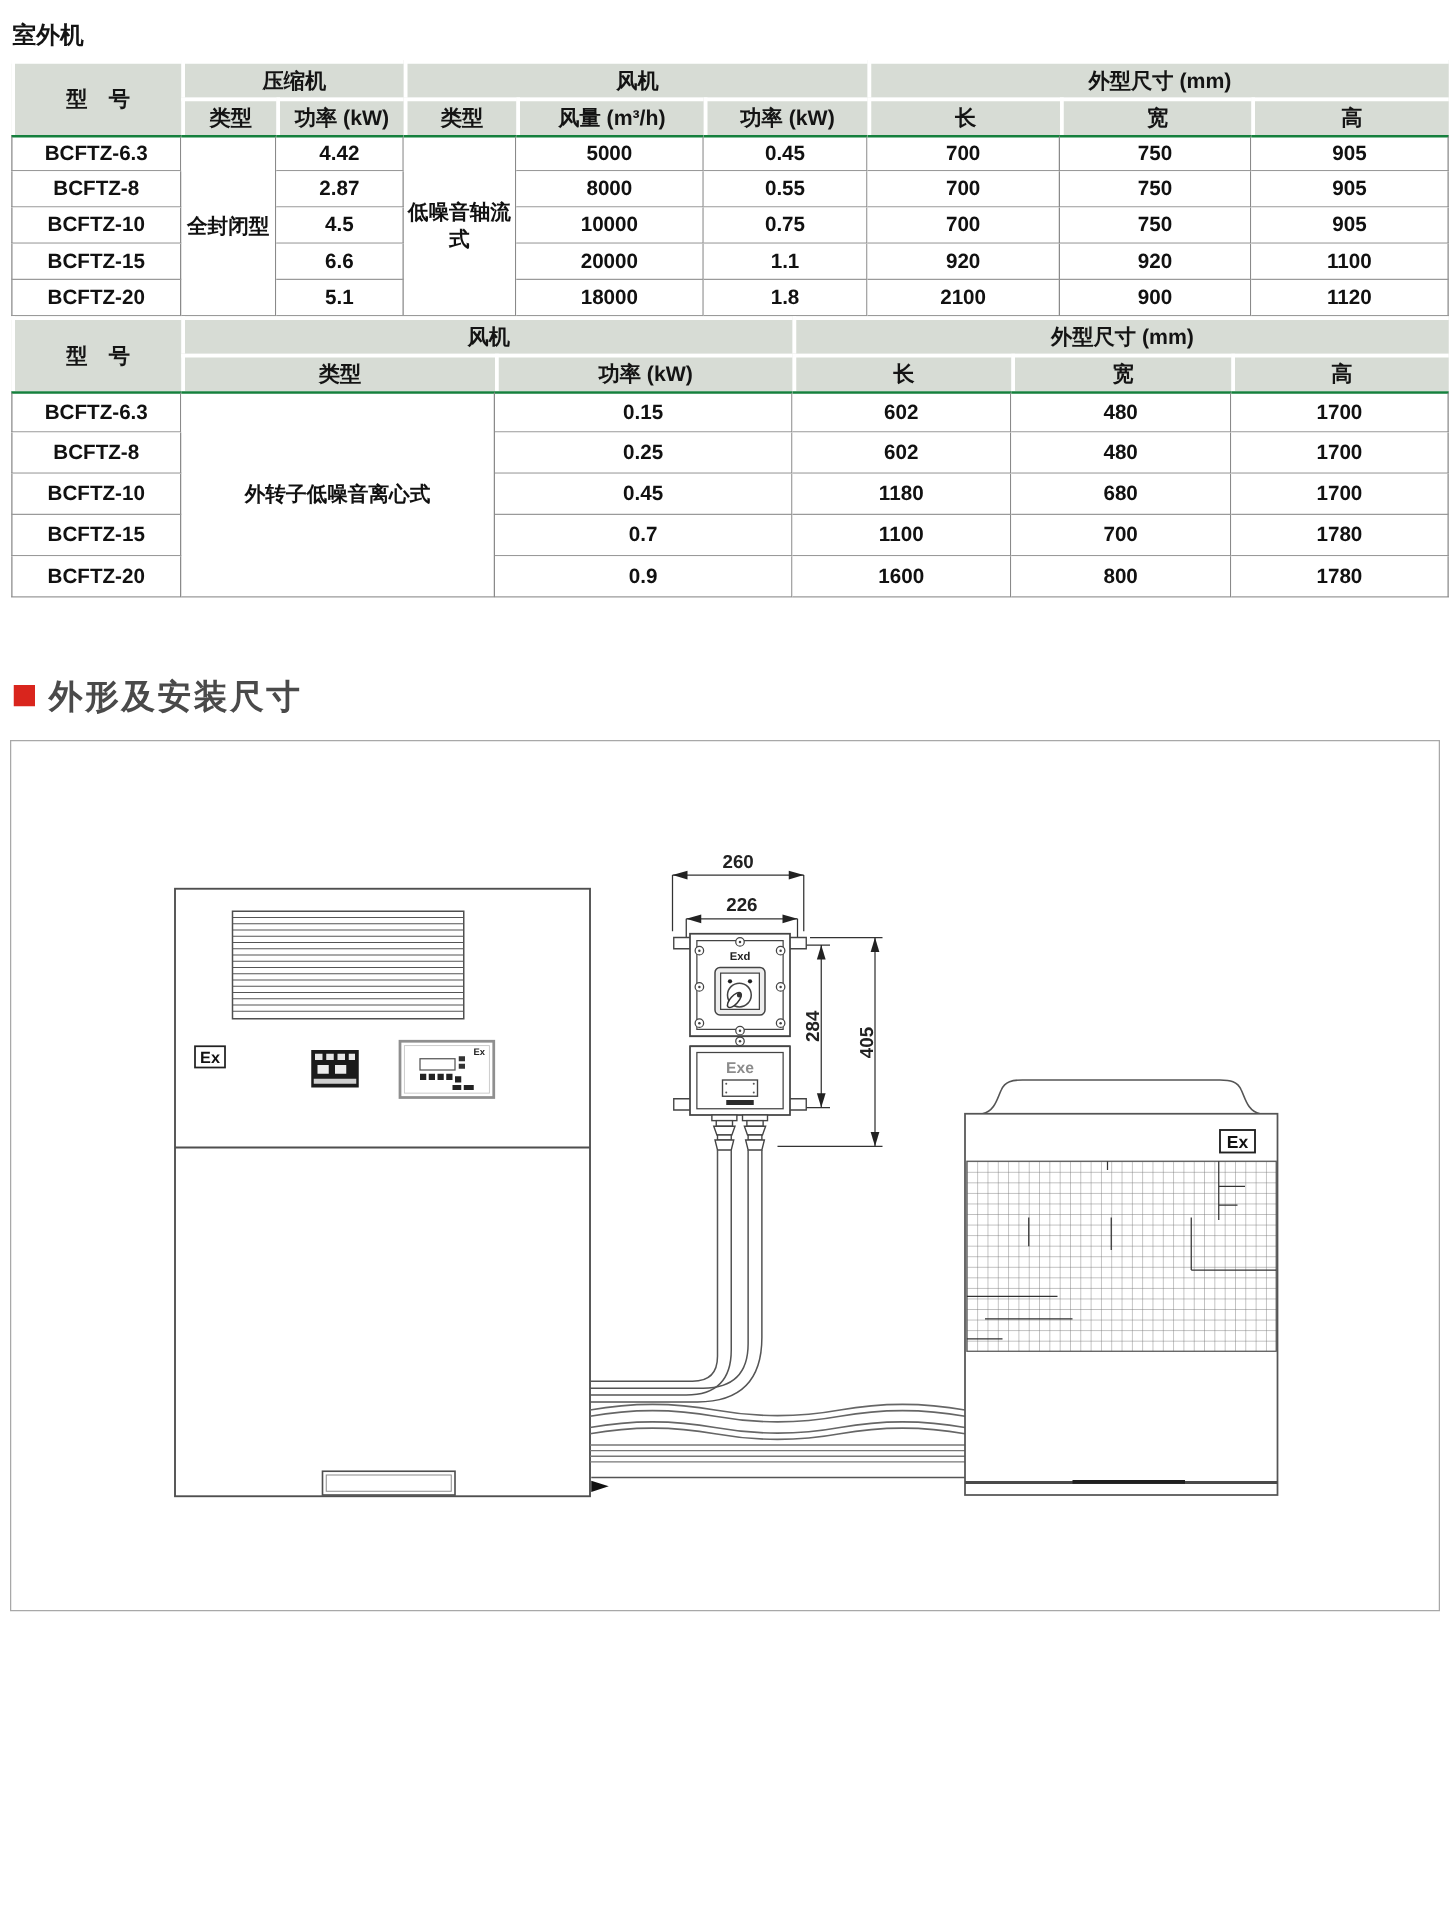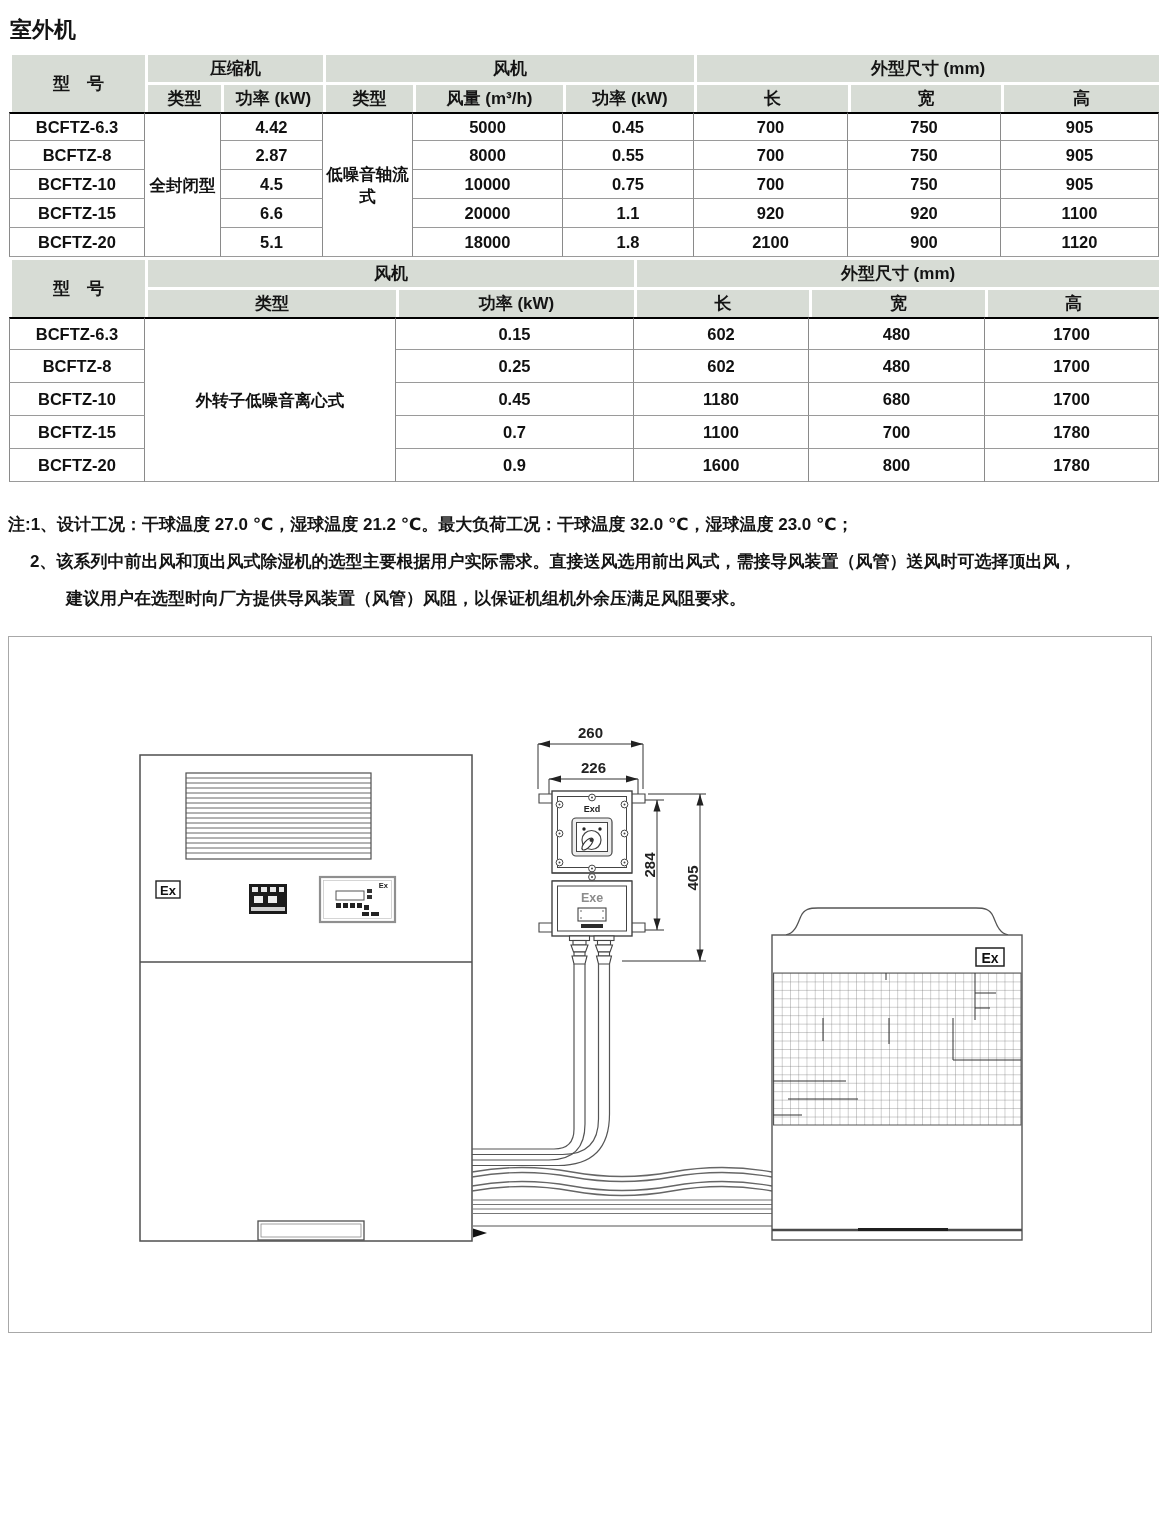--- a/index.html
+++ b/index.html
@@ -1,27 +1,27 @@
 <!DOCTYPE html>
 <html><head>
 <meta charset="utf-8">
 <style>
   html,body{margin:0;padding:0;background:#fff;}
   .page{width:1160px;height:1527px;overflow:hidden;background:#fff;
         font-family:"Liberation Sans","DejaVu Sans",sans-serif;color:#111;}
-  .tbl-title{font-size:22px;font-weight:700;margin:15px 0 7px 10px;color:#141414;}
+  .tbl-title{font-size:19px;font-weight:700;margin:15px 0 7px 10px;color:#141414;}
   .tbl-title.second{margin-top:44px;}
   table.spec{border-collapse:separate;border-spacing:0;table-layout:fixed;width:1150px;margin-left:9px;}
   table.spec th,table.spec td{box-sizing:border-box;overflow:hidden;}
   table.spec th{background:#d7dcd5;border-left:3px solid #fff;border-top:3px solid #fff;
                 font-size:17px;font-weight:700;text-align:center;padding:2px 1px;color:#141414;}
   table.spec td{border-right:1px solid #8a8a8a;border-bottom:1px solid #9a9a9a;
                 font-size:16.5px;font-weight:600;text-align:center;padding:1px 2px;background:#fff;}
   table.spec tbody td:first-child{border-left:1px solid #8a8a8a;}
-  table.spec tbody tr:first-child td{border-top:2px solid #000000;margin-left:24px;}
+  table.spec tbody tr:first-child td{border-top:2px solid #15803d;margin-left:24px;}
   .outdoor thead tr.h1 th{height:30px;}
   .outdoor thead tr.h2 th{height:28px;}
   .outdoor tbody td{height:29px;}
   .indoor thead tr.h1 th{height:29px;}
   .indoor thead tr.h2 th{height:29px;}
   .indoor tbody td{height:33px;}
   td.model{text-align:left;padding-left:12px;font-weight:700;}
   td.mtype{font-weight:700;font-size:17px;line-height:22px;}
   .notes{margin:24px 0 0 8px;font-size:17px;font-weight:700;color:#141414;}
   .notes div{line-height:37px;white-space:nowrap;}
@@ -180,26 +180,25 @@
       <tr>
         <td class="model">BCFTZ-20</td>
         <td>0.9</td>
         <td>1600</td>
         <td>800</td>
         <td>1780</td>
       </tr>
     </tbody>
   </table>
 
-  <div class="notes">
-    <div class="n1">注:1、设计工况：干球温度 27.0 ℃，湿球温度 21.2 ℃。最大负荷工况：干球温度 32.0 ℃，湿球温度 23.0 ℃；</div>
-    <div class="n2">2、该系列中前出风和顶出风式除湿机的选型主要根据用户实际需求。直接送风选用前出风式，需接导风装置（风管）送风时可选择顶出风，</div>
-    <div class="n3">建议用户在选型时向厂方提供导风装置（风管）风阻，以保证机组机外余压满足风阻要求。</div>
+
+  <div class="sec">
+    <div class="sq"></div>
+    <div class="sec-title">外形及安装尺寸</div>
   </div>
-
 
   <div class="draw">
     <svg width="1142" height="695" viewBox="9 809 1142 695" xmlns="http://www.w3.org/2000/svg">
       <defs>
         <pattern id="gridpat" patternUnits="userSpaceOnUse" x="773.5" y="1145" width="8.25" height="8.444">
           <path d="M8.25 0 H0 V8.444" fill="none" stroke="#777" stroke-width="0.7"></path>
         </pattern>
       </defs>
 
       <g>

